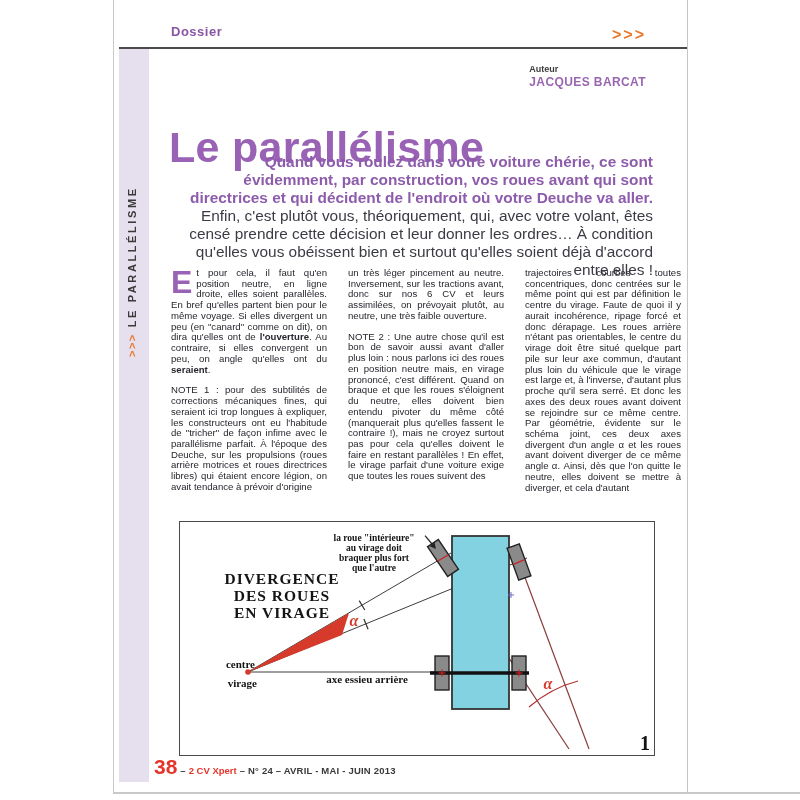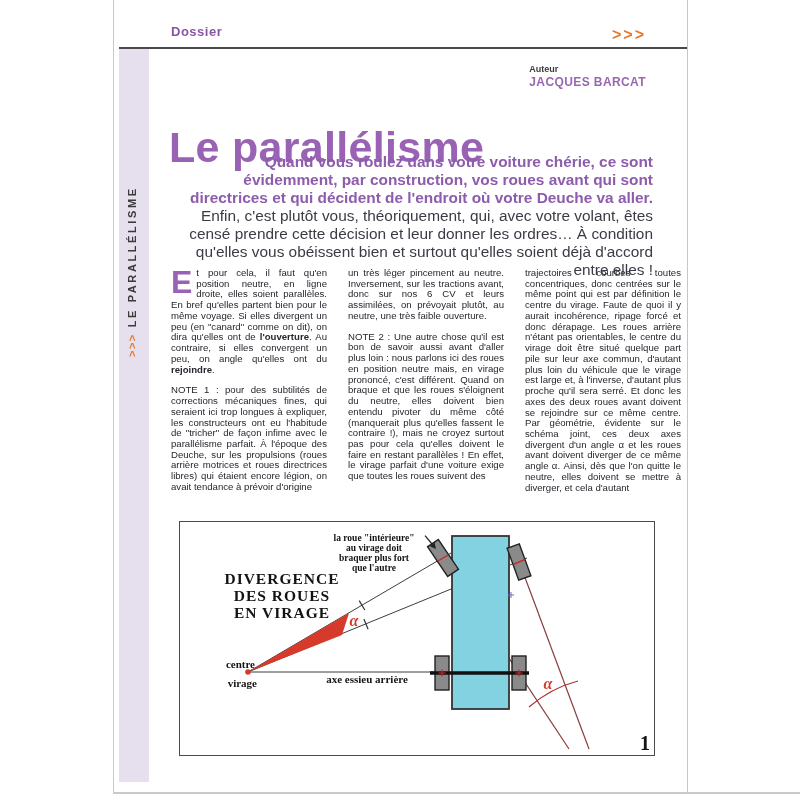--- a/index.html
+++ b/index.html
@@ -75,21 +75,21 @@
     <div class="cap">Auteur</div>
     <div class="name">JACQUES BARCAT</div>
   </div>
 
   <h1 class="title">Le parallélisme</h1>
 
   <div class="intro"><b>Quand vous roulez dans votre voiture chérie, ce sont évidemment, par construction, vos roues avant qui sont directrices et qui décident de l'endroit où votre Deuche va aller.</b><span> Enfin, c'est plutôt vous, théoriquement, qui, avec votre volant, êtes censé prendre cette décision et leur donner les ordres… À condition qu'elles vous obéissent bien et surtout qu'elles soient déjà d'accord entre elles !</span></div>
 
   <div class="cols">
     <div class="col">
-      <p><span class="dropcap">E</span><span>t pour cela, il faut qu'en position neutre, en ligne droite, elles soient parallèles. En bref qu'elles partent bien pour le même voyage. Si elles divergent un peu (en "canard" comme on dit), on dira qu'elles ont de </span><b>l'ouverture</b><span>. Au contraire, si elles convergent un peu, on angle qu'elles ont du </span><b>rejoindre</b><span>.</span></p>
+      <p><span class="dropcap">E</span><span>t pour cela, il faut qu'en position neutre, en ligne droite, elles soient parallèles. En bref qu'elles partent bien pour le même voyage. Si elles divergent un peu (en "canard" comme on dit), on dira qu'elles ont de </span><b>l'ouverture</b><span>. Au contraire, si elles convergent un peu, on angle qu'elles ont du </span><b>seraient</b><span>.</span></p>
       <p>NOTE 1 : pour des subtilités de corrections mécaniques fines, qui seraient ici trop longues à expliquer, les constructeurs ont eu l'habitude de "tricher" de façon infime avec le parallélisme parfait. À l'époque des Deuche, sur les propulsions (roues arrière motrices et roues directrices libres) qui étaient encore légion, on avait tendance à prévoir d'origine</p>
     </div>
     <div class="col">
       <p>un très léger pincement au neutre. Inversement, sur les tractions avant, donc sur nos 6 CV et leurs assimilées, on prévoyait plutôt, au neutre, une très faible ouverture.</p>
       <p>NOTE 2 : Une autre chose qu'il est bon de savoir aussi avant d'aller plus loin : nous parlons ici des roues en position neutre mais, en virage prononcé, c'est différent. Quand on braque et que les roues s'éloignent du neutre, elles doivent bien entendu pivoter du même côté (manquerait plus qu'elles fassent le contraire !), mais ne croyez surtout pas pour cela qu'elles doivent le faire en restant parallèles ! En effet, le virage parfait d'une voiture exige que toutes les roues suivent des</p>
     </div>
     <div class="col">
       <p>trajectoires courbes toutes concentriques, donc centrées sur le même point qui est par définition le centre du virage. Faute de quoi il y aurait incohérence, ripage forcé et donc dérapage. Les roues arrière n'étant pas orientables, le centre du virage doit être situé quelque part pile sur leur axe commun, d'autant plus loin du véhicule que le virage est large et, à l'inverse, d'autant plus proche qu'il sera serré. Et donc les axes des deux roues avant doivent se rejoindre sur ce même centre. Par géométrie, évidente sur le schéma joint, ces deux axes divergent d'un angle α et les roues avant doivent diverger de ce même angle α. Ainsi, dès que l'on quitte le neutre, elles doivent se mettre à diverger, et cela d'autant</p>
     </div>
   </div>
@@ -145,16 +145,19 @@
 
       <text x="75" y="146" text-anchor="end" class="fig-serif" font-size="11">centre</text>
       <text x="77" y="165" text-anchor="end" class="fig-serif" font-size="11">virage</text>
 
       <text x="187" y="161" text-anchor="middle" class="fig-serif" font-size="11">axe essieu arrière</text>
 
       <text x="470" y="228" text-anchor="end" class="fig-serif" font-size="20" fill="#ef8f7d">1</text>
     </svg>
   </div>
 
+  <div class="footer">
+    <span class="pnum">38</span><span class="sep">–</span><span class="mag">2 CV Xpert</span><span class="sep">–</span><span class="iss">N° 24 – AVRIL - MAI - JUIN 2013</span>
+  </div>
 
 </div>
 
 <div class="bottom-shadow"></div>
 
 </body></html>

